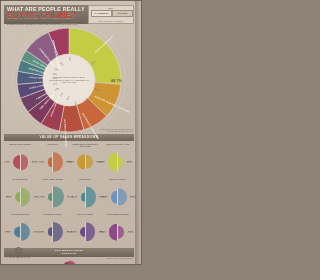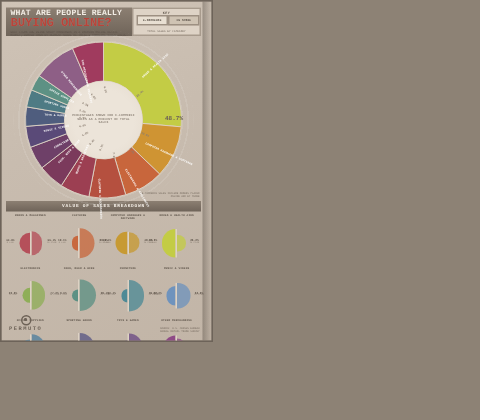--- a/index.html
+++ b/index.html
@@ -2,26 +2,25 @@
 <html><head>
 <meta charset="utf-8">
 <style>
   html,body{margin:0;padding:0;background:#8d8275;}
   body{
     width:142px;height:280px;overflow:hidden;
     font-family:"Liberation Sans",sans-serif;
     -webkit-font-smoothing:antialiased;
   }
   .poster{
-    position:relative;width:142px;height:228px;
+    position:relative;width:142px;height:265px;
     background:linear-gradient(160deg,#cfc3b6 0%,#c8bcaf 40%,#c2b5a7 100%);
     box-sizing:border-box;
     border:1px solid #6d6359;
     overflow:hidden;
-    font-family:Liberation Mono, monospace;
   }
   .poster:before{
     content:"";position:absolute;right:0;top:0;width:6px;height:100%;
     background:linear-gradient(90deg,rgba(60,52,44,.35),rgba(120,110,98,.05));
     z-index:40;pointer-events:none;
   }
   .inner{position:absolute;left:3px;top:3px;right:7px;bottom:3px;}
 
   
   .header{position:relative;height:22px;}

